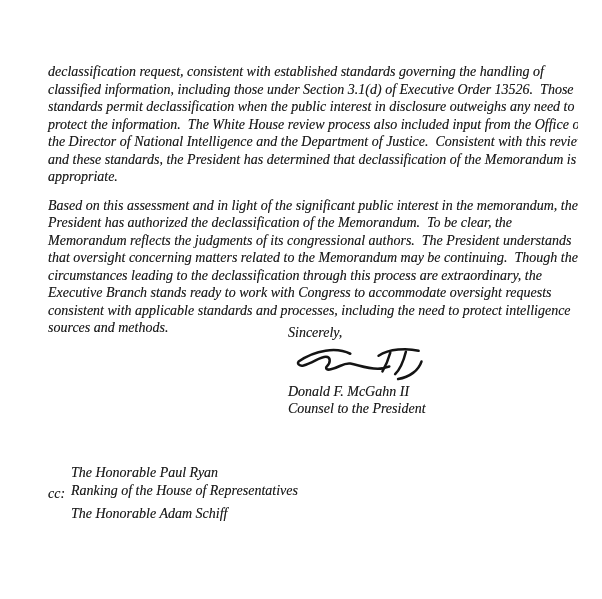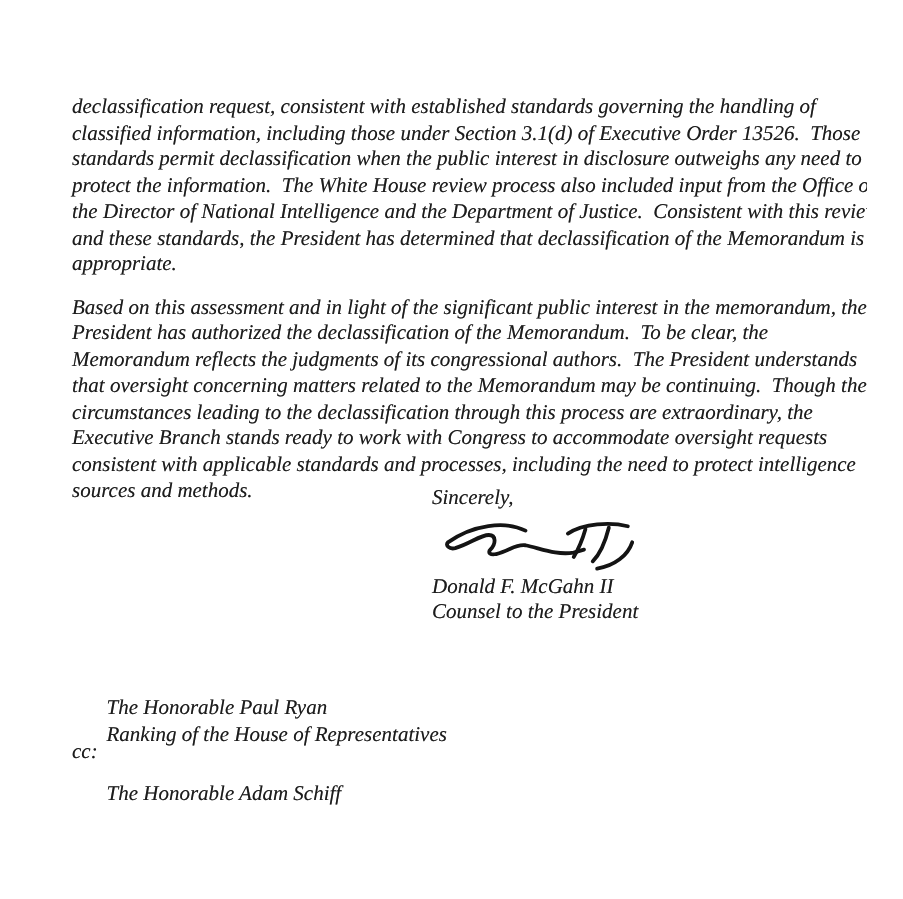--- a/index.html
+++ b/index.html
@@ -62,21 +62,21 @@
     white-space: pre;
     width: 23px;
     flex: 0 0 23px;
     text-shadow: 0 0 0.4px rgba(40,40,40,0.55);
   }
   .cc-recipients .line {
     white-space: pre;
     text-shadow: 0 0 0.4px rgba(40,40,40,0.55);
   }
   .cc-recipient + .cc-recipient {
-    margin-top: 22px;
+    margin-top: 6px;
   }
 </style>
 </head>
 <body>
 
 <div class="page">
 
   <div class="body-text">
     <div class="para">declassification request, consistent with established standards governing the handling of
 classified information, including those under Section 3.1(d) of Executive Order 13526.  Those

